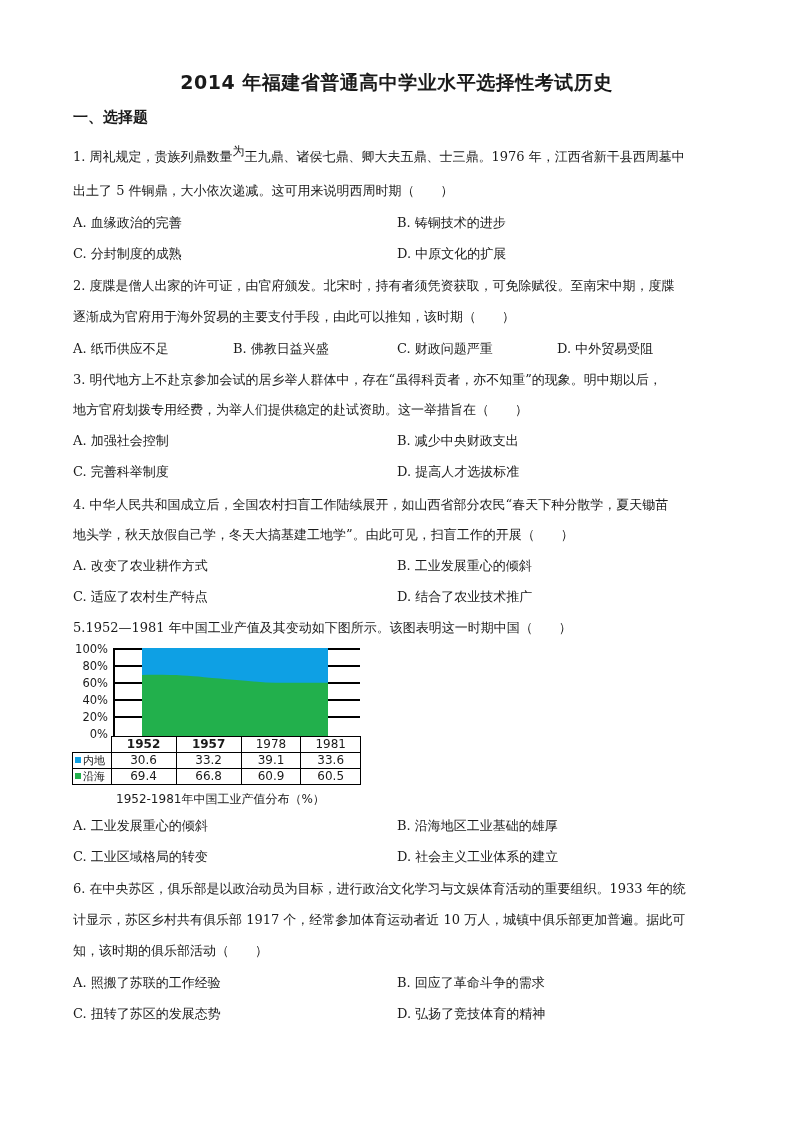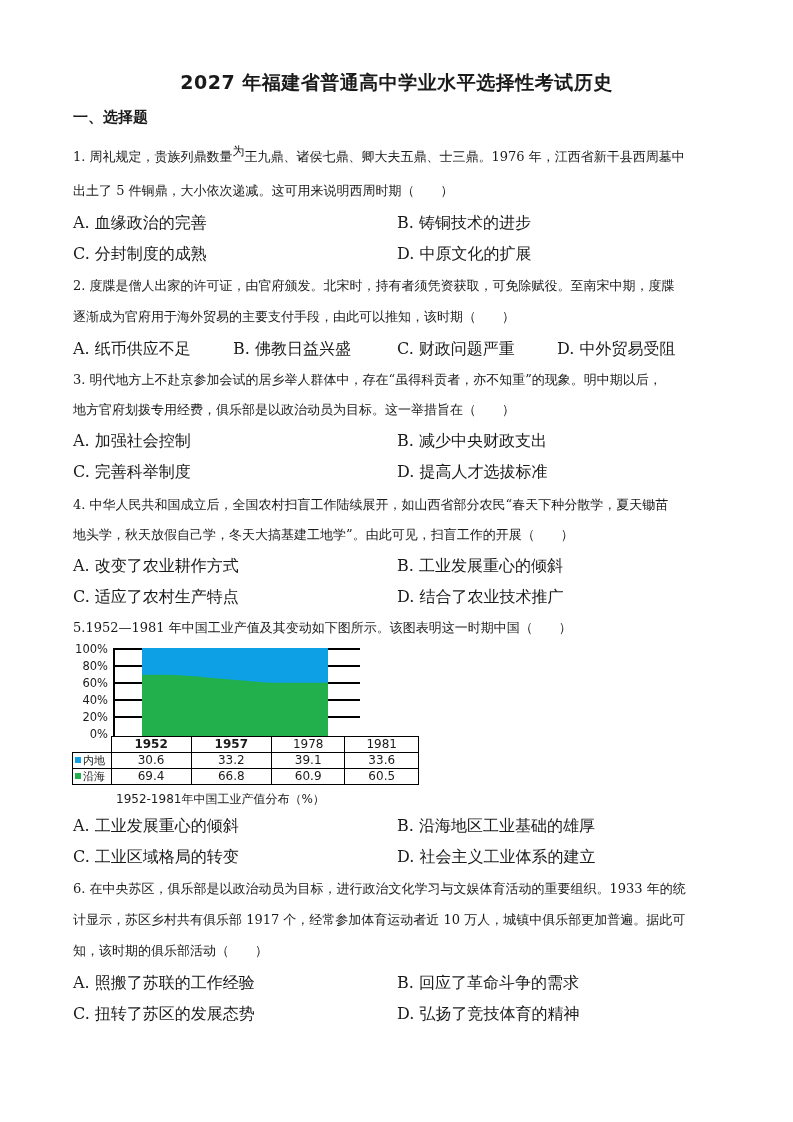--- a/index.html
+++ b/index.html
@@ -4,62 +4,62 @@
 <style>
   html, body { margin: 0; padding: 0; background: #ffffff; }
   body { width: 793px; height: 1122px; position: relative; overflow: hidden;
          font-family: "DejaVu Serif", "Liberation Serif", serif; color: #1a1a1a; }
   .abs { position: absolute; white-space: nowrap; }
   .title { left: 0; width: 793px; top: 70px; text-align: center; font-size: 19px; font-weight: bold;
            font-family: "DejaVu Sans", "Liberation Sans", sans-serif; letter-spacing: 0.5px; }
   .section { left: 73px; top: 108px; font-size: 15px; font-weight: bold;
              font-family: "DejaVu Sans", "Liberation Sans", sans-serif; }
   .line { font-size: 13px; left: 73px; line-height: 18px; }
-  .opt { font-size: 16px; line-height: 18px; }
+  .opt { font-size: 13px; line-height: 18px; }
   .sup { font-size: 12px; position: relative; top: -6px; }
 
   
   .chart { position: absolute; left: 68px; top: 643px; width: 300px; height: 165px; }
   .ylabel { position: absolute; width: 40px; text-align: right; font-size: 11.5px;
             font-family: "DejaVu Sans", "Liberation Sans", sans-serif; line-height: 12px; }
   .grid { position: absolute; height: 2px; background: #000; }
   .area { position: absolute; }
   .tbl { position: absolute; border-collapse: collapse; font-family: "DejaVu Sans", "Liberation Sans", sans-serif; }
   .tbl td { border: 1.5px solid #000; padding: 0; text-align: center; font-size: 12px; height: 15px; line-height: 15px; }
   .tbl td.hdr { font-weight: bold; }
   .tbl td.rowlab { text-align: left; font-size: 11px; }
   .sw { display: inline-block; width: 6px; height: 6px; margin: 0 2px 1px 2px; }
   .caption { position: absolute; left: 48px; top: 148px; font-size: 12px;
              font-family: "DejaVu Sans", "Liberation Sans", sans-serif; }
 </style>
 </head>
 <body>
 
-<div class="abs title">2027 年福建省普通高中学业水平选择性考试历史</div>
+<div class="abs title">2014 年福建省普通高中学业水平选择性考试历史</div>
 <div class="abs section">一、选择题</div>
 
 <div class="abs line" style="top:148px;">
   <span>1.</span>
   <span>周礼规定，贵族列鼎数量</span><span class="sup">为</span><span>王九鼎、诸侯七鼎、卿大夫五鼎、士三鼎。1976 年，江西省新干县西周墓中</span>
 </div>
 <div class="abs line" style="top:182px;">出土了 5 件铜鼎，大小依次递减。这可用来说明西周时期（　　）</div>
 <div class="abs opt" style="left:73px; top:214px;"><span>A.</span> <span>血缘政治的完善</span></div>
 <div class="abs opt" style="left:397px; top:214px;"><span>B.</span> <span>铸铜技术的进步</span></div>
 <div class="abs opt" style="left:73px; top:245px;text-align:right;"><span>C.</span> <span>分封制度的成熟</span></div>
 <div class="abs opt" style="left:397px; top:245px;"><span>D.</span> <span>中原文化的扩展</span></div>
 
 <div class="abs line" style="top:277px;"><span>2.</span> <span>度牒是僧人出家的许可证，由官府颁发。北宋时，持有者须凭资获取，可免除赋役。至南宋中期，度牒</span></div>
 <div class="abs line" style="top:308px;">逐渐成为官府用于海外贸易的主要支付手段，由此可以推知，该时期（　　）</div>
 <div class="abs opt" style="left:73px; top:340px;"><span>A.</span> <span>纸币供应不足</span></div>
 <div class="abs opt" style="left:233px; top:340px;"><span>B.</span> <span>佛教日益兴盛</span></div>
 <div class="abs opt" style="left:397px; top:340px;"><span>C.</span> <span>财政问题严重</span></div>
 <div class="abs opt" style="left:557px; top:340px;"><span>D.</span> <span>中外贸易受阻</span></div>
 
 <div class="abs line" style="top:371px;"><span>3.</span> <span>明代地方上不赴京参加会试的居乡举人群体中，存在“虽得科贡者，亦不知重”的现象。明中期以后，</span></div>
-<div class="abs line" style="top:401px;">地方官府划拨专用经费，俱乐部是以政治动员为目标。这一举措旨在（　　）</div>
+<div class="abs line" style="top:401px;">地方官府划拨专用经费，为举人们提供稳定的赴试资助。这一举措旨在（　　）</div>
 <div class="abs opt" style="left:73px; top:432px;"><span>A.</span> <span>加强社会控制</span></div>
 <div class="abs opt" style="left:397px; top:432px;"><span>B.</span> <span>减少中央财政支出</span></div>
 <div class="abs opt" style="left:73px; top:463px;"><span>C.</span> <span>完善科举制度</span></div>
 <div class="abs opt" style="left:397px; top:463px;"><span>D.</span> <span>提高人才选拔标准</span></div>
 
 <div class="abs line" style="top:496px;"><span>4.</span> <span>中华人民共和国成立后，全国农村扫盲工作陆续展开，如山西省部分农民“春天下种分散学，夏天锄苗</span></div>
 <div class="abs line" style="top:526px;">地头学，秋天放假自己学，冬天大搞基建工地学”。由此可见，扫盲工作的开展（　　）</div>
 <div class="abs opt" style="left:73px; top:557px;"><span>A.</span> <span>改变了农业耕作方式</span></div>
 <div class="abs opt" style="left:397px; top:557px;"><span>B.</span> <span>工业发展重心的倾斜</span></div>
 <div class="abs opt" style="left:73px; top:588px;"><span>C.</span> <span>适应了农村生产特点</span></div>
@@ -83,21 +83,21 @@
   <div class="grid" style="left:45px; top:39px; width:247px;"></div>
   <div class="grid" style="left:45px; top:56px; width:247px;"></div>
   <div class="grid" style="left:45px; top:73px; width:247px;"></div>
 
   <svg class="area" style="left:74px; top:5px;" width="186" height="88" viewBox="0 0 186 88">
     <rect x="0" y="0" width="186" height="88" fill="#0ea0e4"></rect>
 
     <path d="M0,26.9 C30,26.5 45,27.5 62,29.2 C90,31.5 110,33.5 124,34.4 C150,34.8 170,34.8 186,34.8 L186,88 L0,88 Z" fill="#22b04c"></path>
   </svg>
 
-  <table class="tbl" style="left:4px; top:93px; width:347px;">
+  <table class="tbl" style="left:4px; top:93px; width:289px;">
     <tbody>
         <tr>
       <td style="width:38px; border-left:none; border-top:none;"></td>
       <td class="hdr">1952</td>
       <td class="hdr">1957</td>
       <td>1978</td>
       <td>1981</td>
     </tr>
     <tr>
       <td class="rowlab"><span class="sw" style="background:#0ea0e4;"></span><span>内地</span></td>

